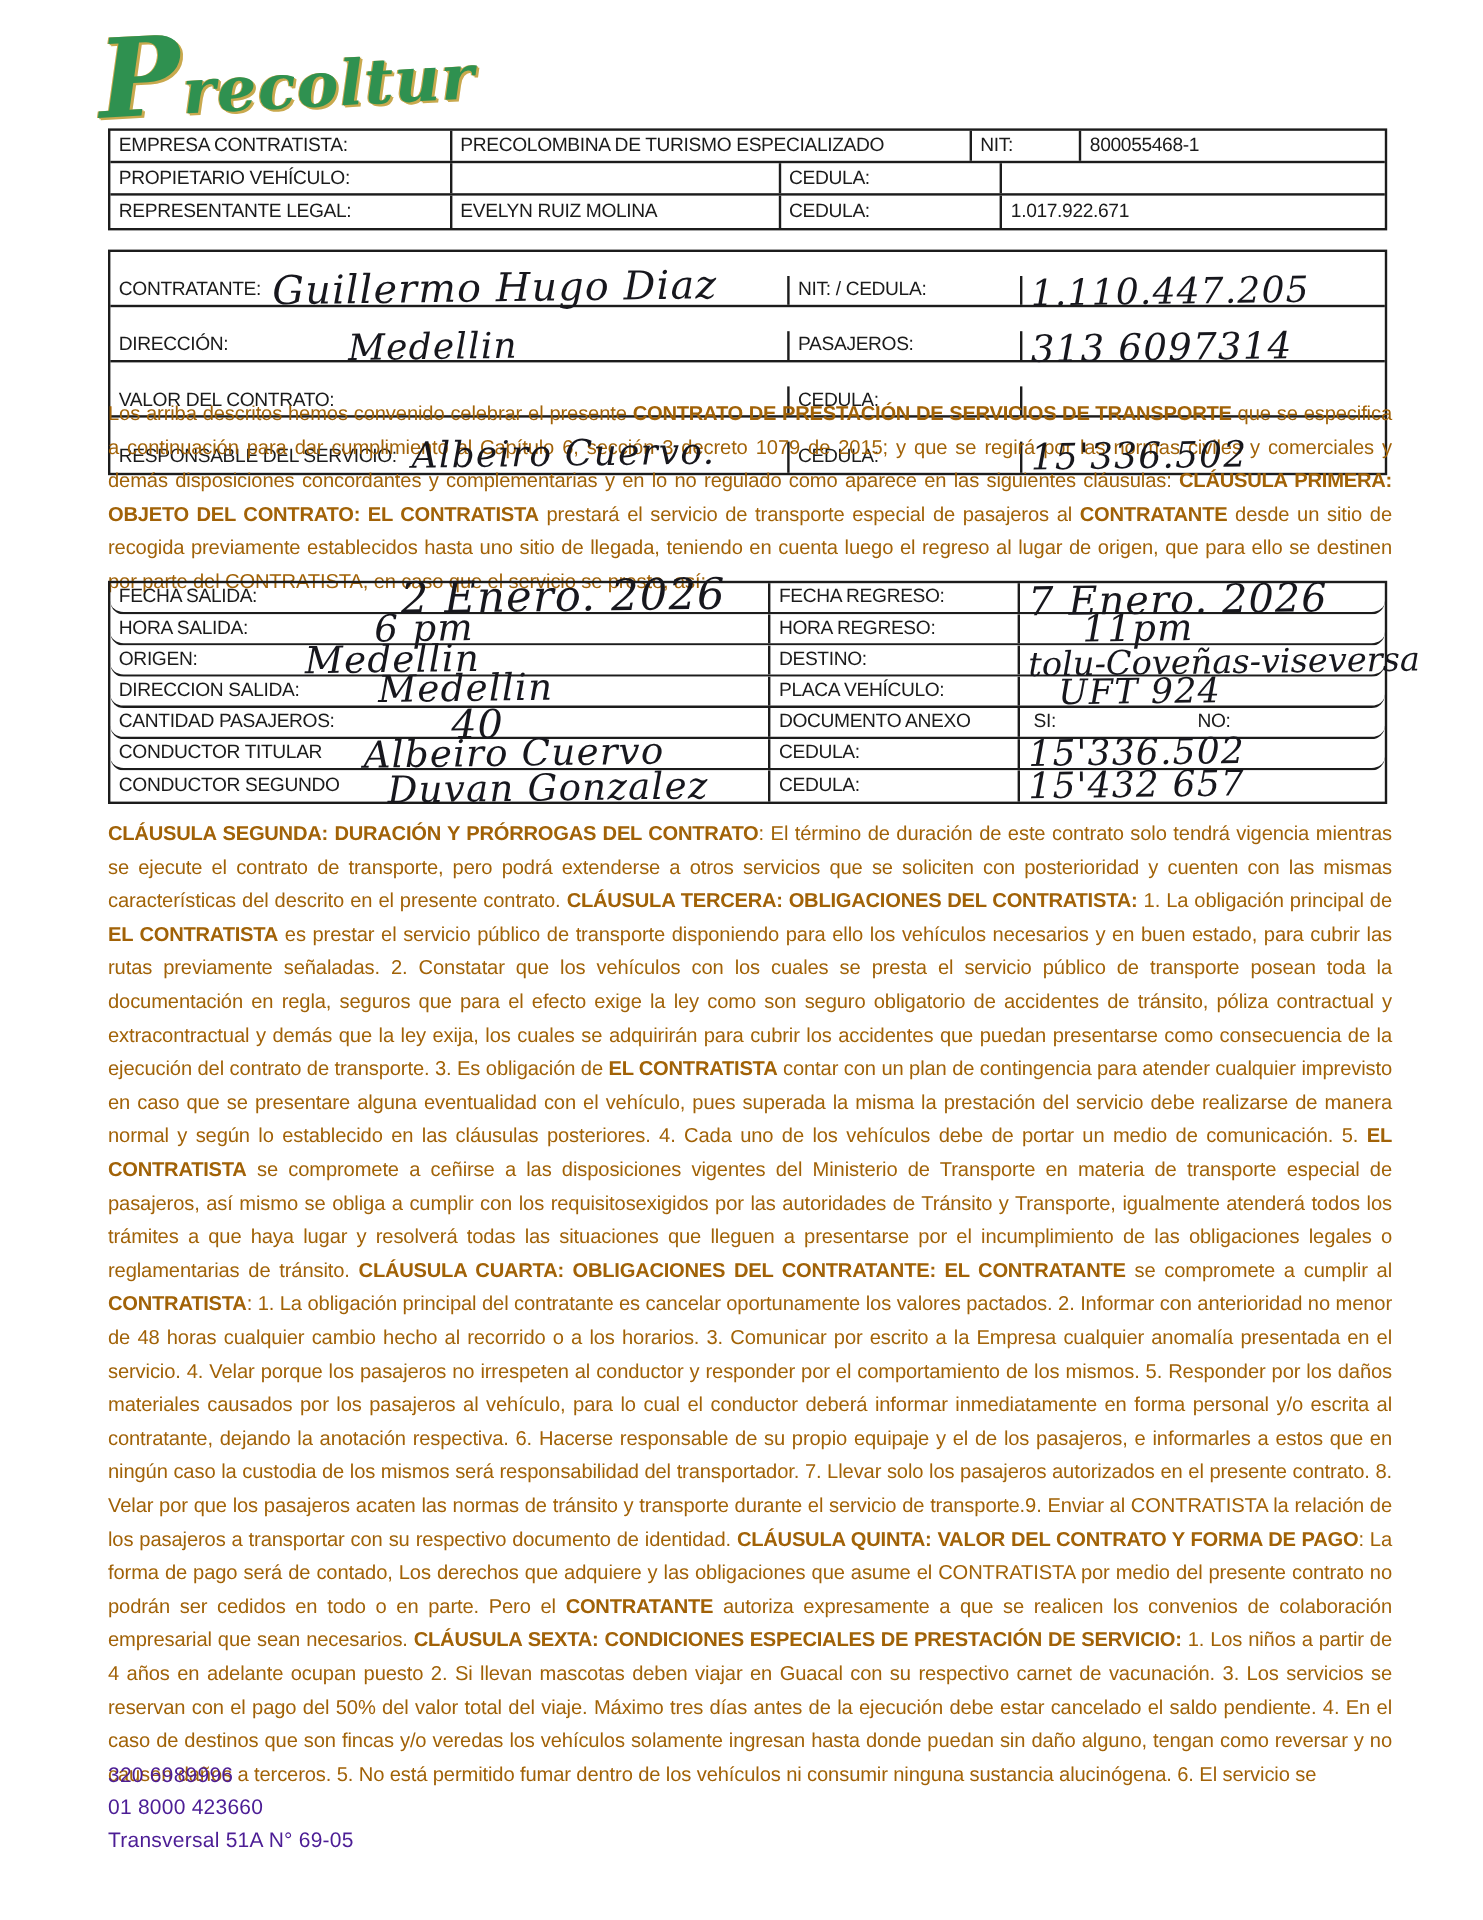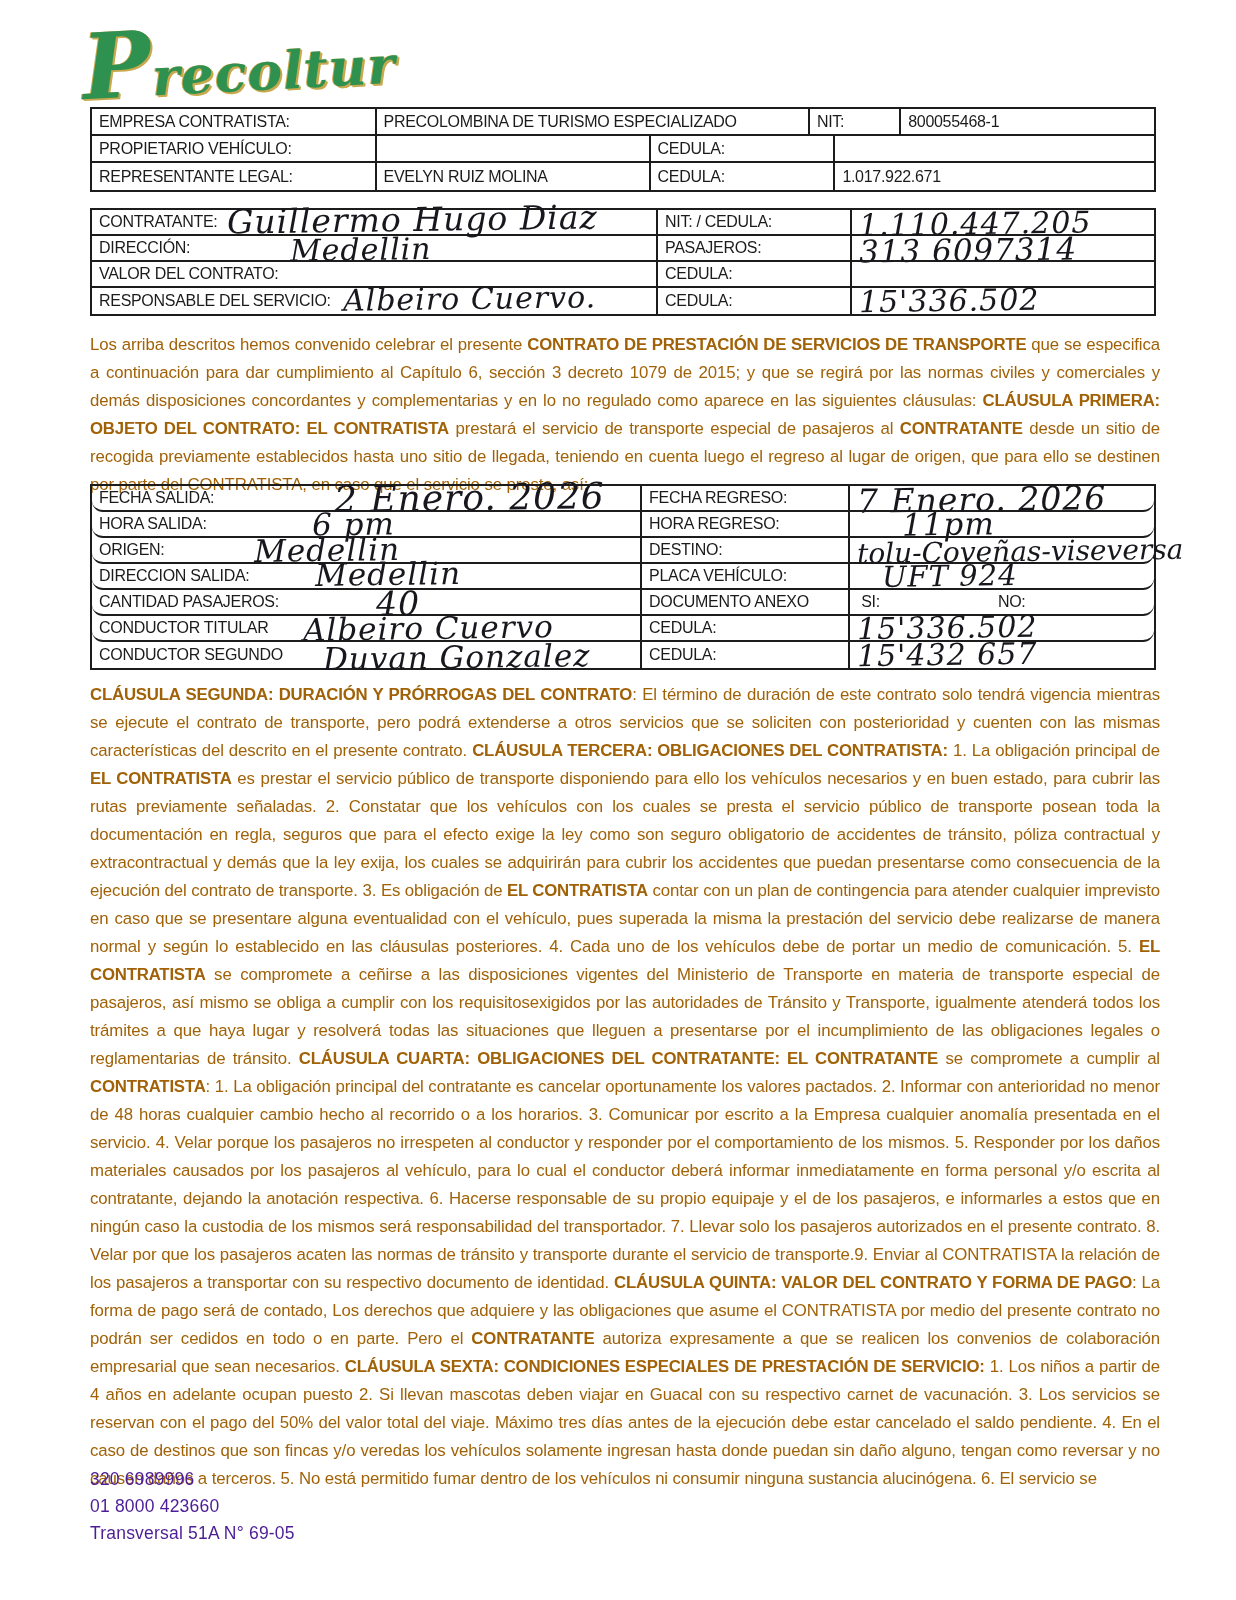--- a/index.html
+++ b/index.html
@@ -46,21 +46,21 @@
     font-size:16px;letter-spacing:-0.3px;
     white-space:nowrap;
     overflow:visible;
   }
   .cell:last-child{border-right:none;}
   .t1{top:107px;}
   .t1 .trow{height:27px;}
   .t1 .r-first{grid-template-columns:26.8% 40.8% 8.6% 23.8%;}
   .t1 .r-rest {grid-template-columns:26.8% 25.8% 17.4% 30%;}
   .t2{top:208px;}
-  .t2 .trow{grid-template-columns:53.3% 18.3% 28.4%;}
+  .t2 .trow{grid-template-columns:53.3% 18.3% 28.4%;margin-top:20px;}
   .t3{top:484px;}
   .t3 .trow{grid-template-columns:51.8% 19.6% 28.6%;border-radius:11px;}
   
   .hand{
     font-family:"DejaVu Serif",serif;
     font-style:italic;
     color:#17171d;
     line-height:18px;
     display:inline-block;
     white-space:nowrap;

